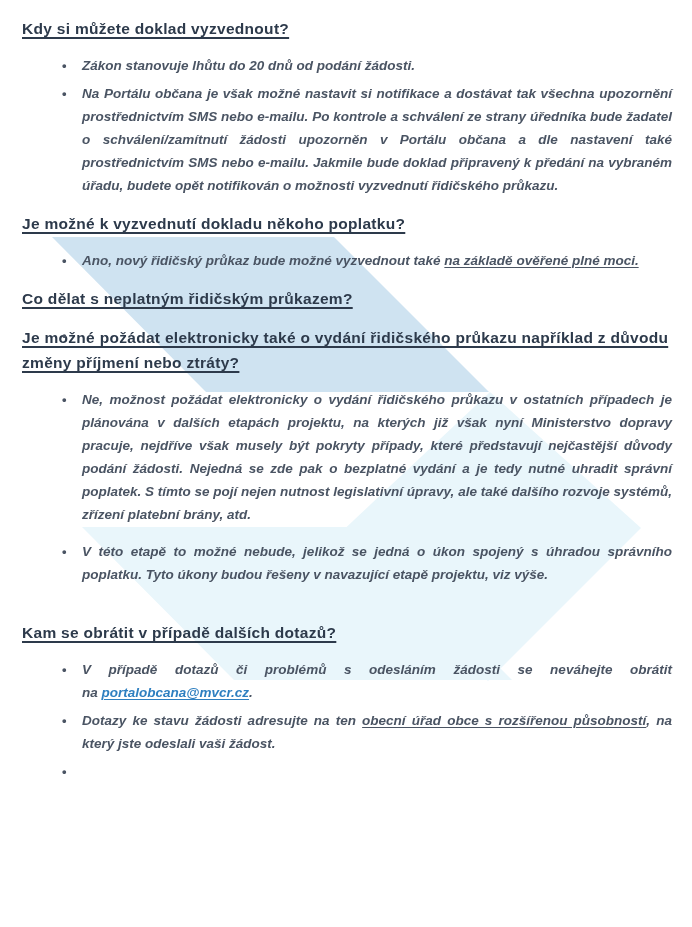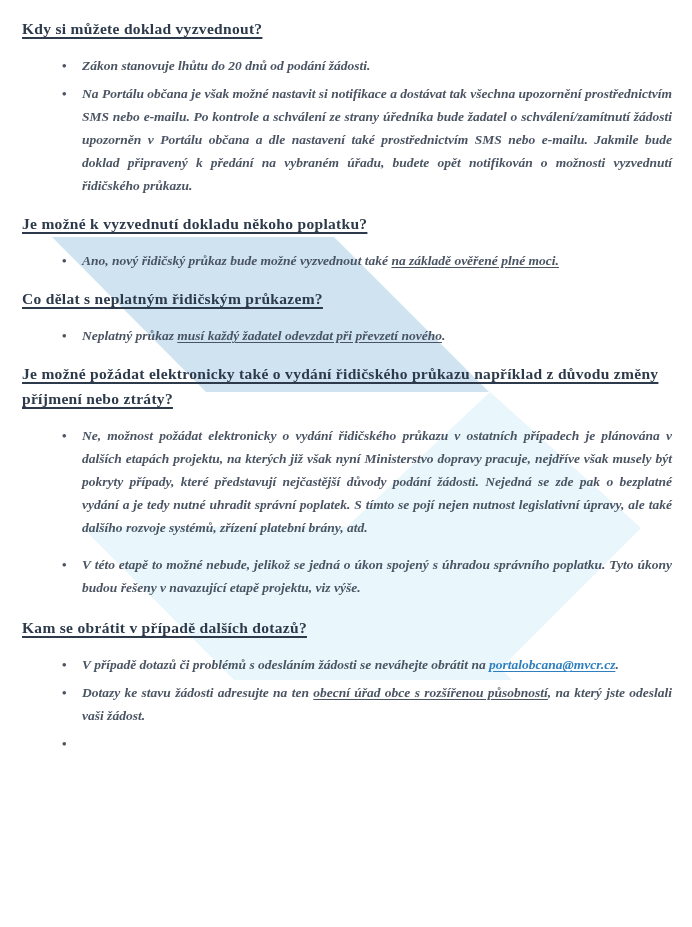--- a/index.html
+++ b/index.html
@@ -1,27 +1,27 @@
 <!DOCTYPE html>
 <html lang="cs"><head>
 <meta charset="utf-8">
 <style>
   html,body{margin:0;padding:0;background:#ffffff;}
   .page{
     position:relative;
     width:692px;height:927px;
     background:#ffffff;
     overflow:hidden;
-    font-family:Liberation Serif, serif;
+    font-family:Liberation Sans, sans-serif;
   }
   .watermark{position:absolute;left:0;top:0;width:692px;height:927px;z-index:0;}
   .content{position:relative;z-index:1;padding:16px 18px 0 22px;}
   section{margin-top:14px;}
   section:first-child{margin-top:0;}
-  section.gap-large{margin-top:16px;}
+  section.gap-large{margin-top:34px;}
   h2.q{
     margin:0;
     font-size:15.5px;
     font-weight:bold;
     line-height:25px;
     letter-spacing:0.3px;
     color:#2d3a4b;
     text-decoration:underline;
     text-decoration-thickness:1.5px;
     text-underline-offset:3px;
@@ -94,21 +94,20 @@
           <span><span>Ano, nový řidičský průkaz bude možné vyzvednout také </span><span class="u">na základě ověřené plné moci.</span></span>
         </li>
       </ul>
     </section>
 
     <section>
       <h2 class="q">Co dělat s neplatným řidičským průkazem?</h2>
       <ul class="bullets">
         <li>
           <span class="marker">•</span>
-          <span><span>Neplatný průkaz </span><span class="u">musí každý žadatel odevzdat při převzetí nového</span><span>.</span></span>
         </li>
       </ul>
     </section>
 
     <section>
       <h2 class="q">Je možné požádat elektronicky také o vydání řidičského průkazu například z důvodu změny příjmení nebo ztráty?</h2>
       <ul class="bullets">
         <li>
           <span class="marker">•</span>
           <span>Ne, možnost požádat elektronicky o vydání řidičského průkazu v ostatních případech je plánována v dalších etapách projektu, na kterých již však nyní Ministerstvo dopravy pracuje, nejdříve však musely být pokryty případy, které představují nejčastější důvody podání žádosti. Nejedná se zde pak o bezplatné vydání a je tedy nutné uhradit správní poplatek. S&nbsp;tímto se pojí nejen nutnost legislativní úpravy, ale také dalšího rozvoje systémů, zřízení platební brány, atd.</span>

